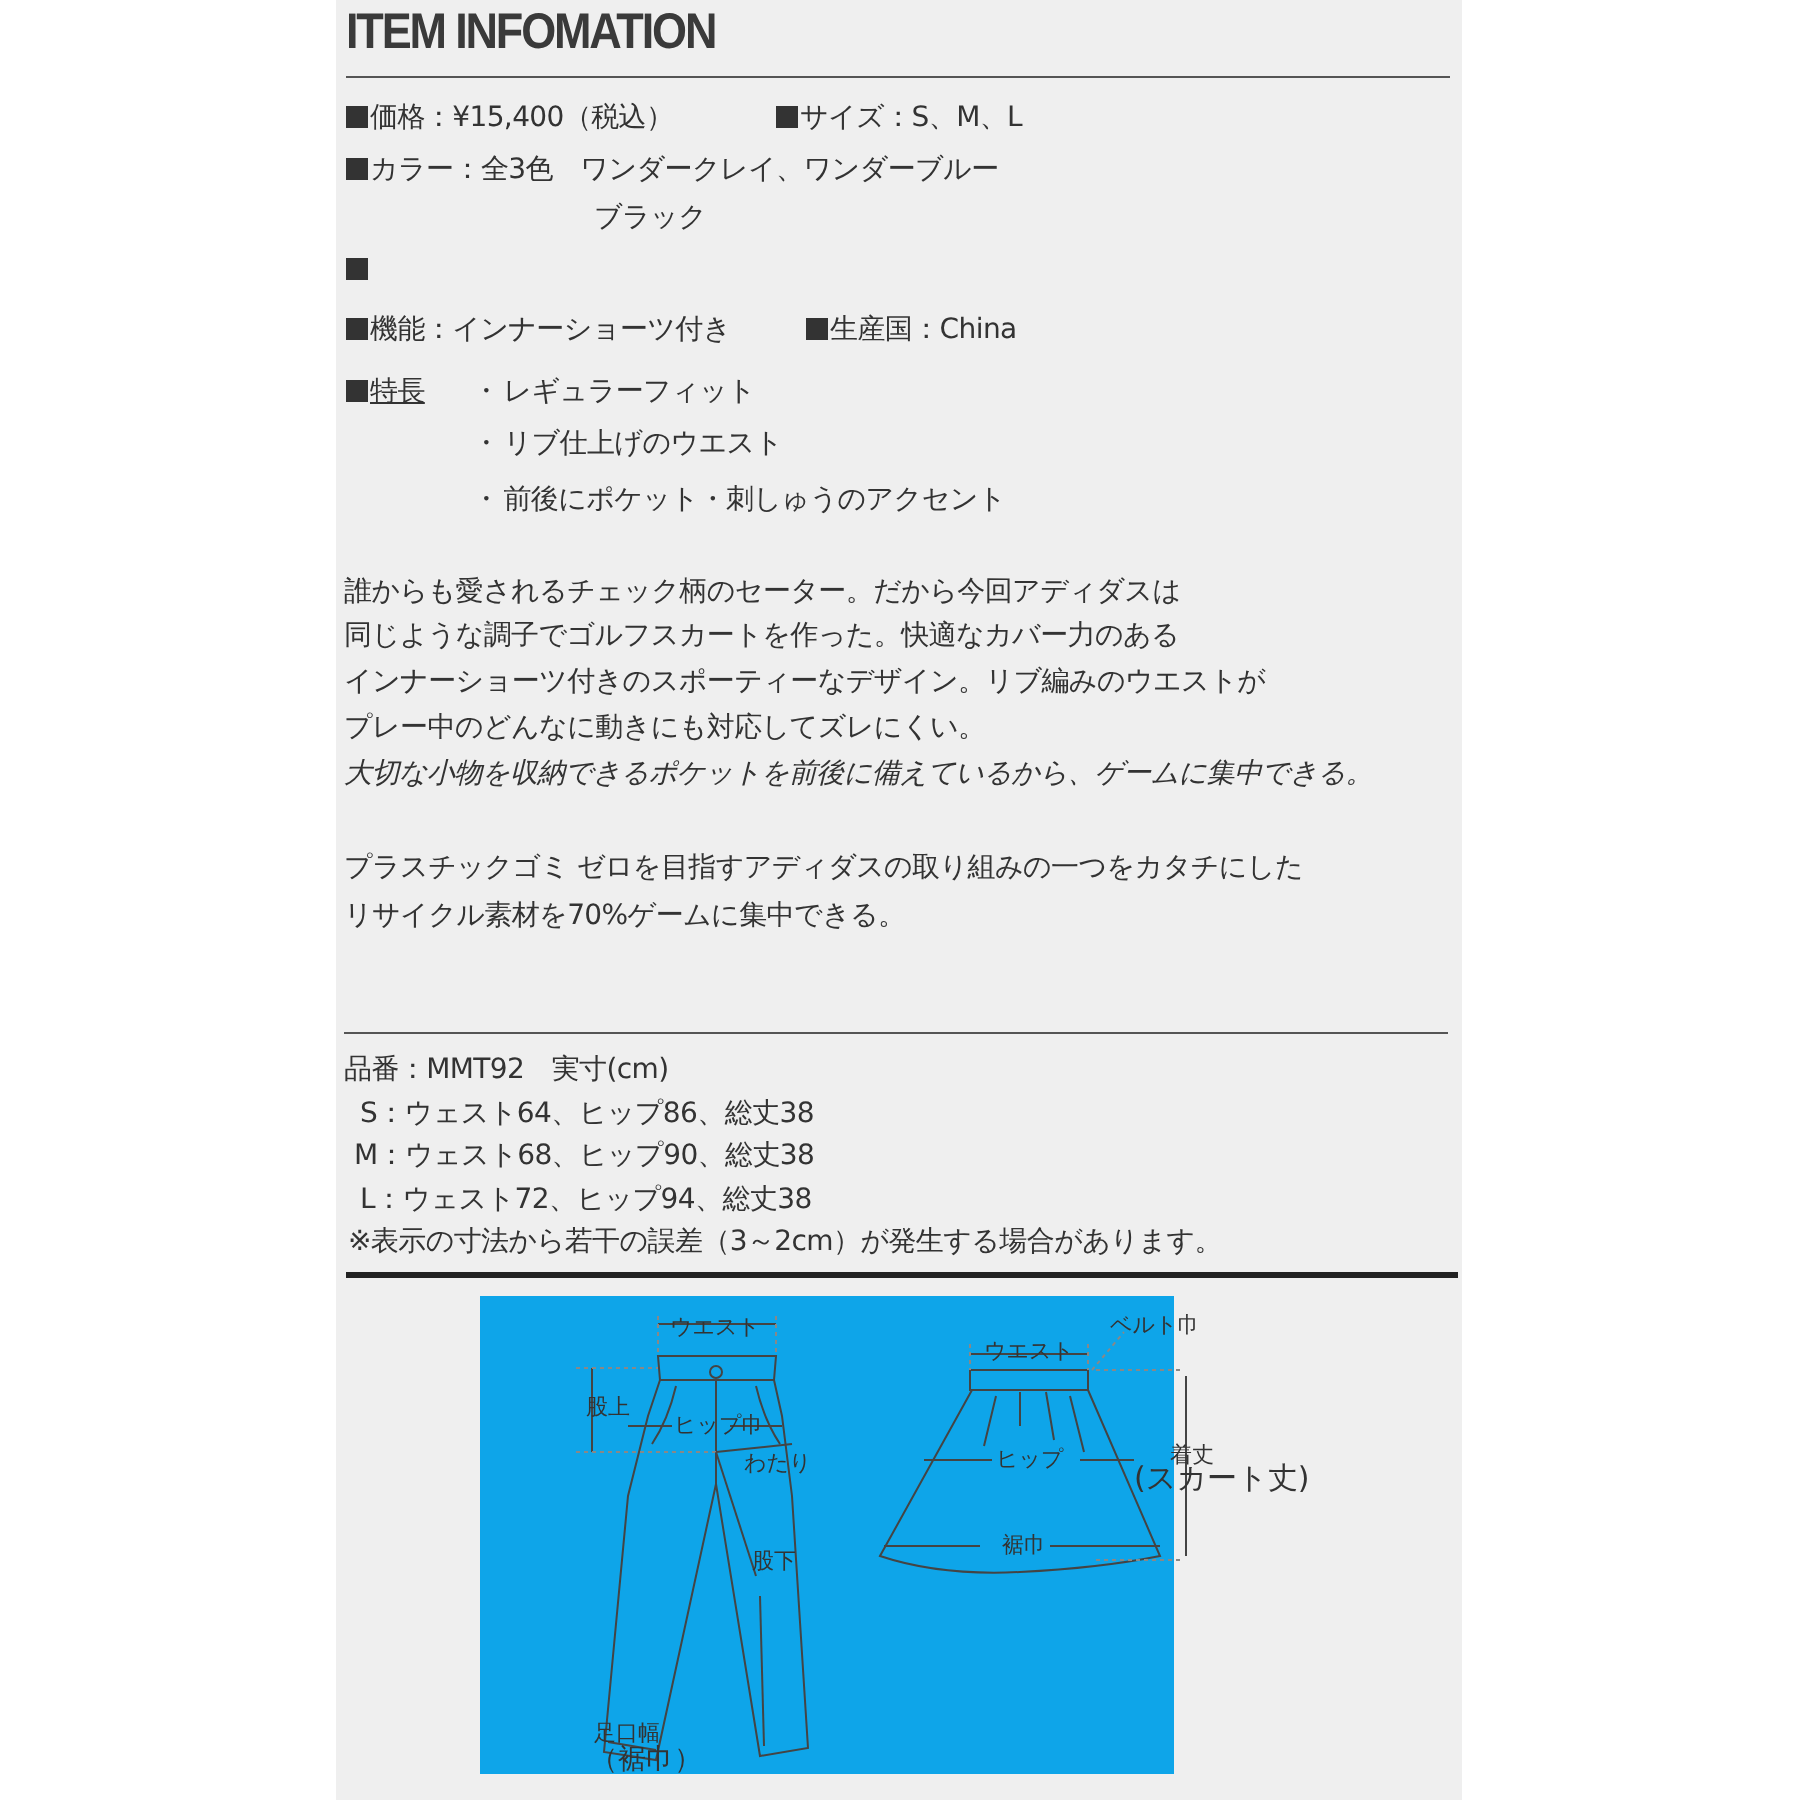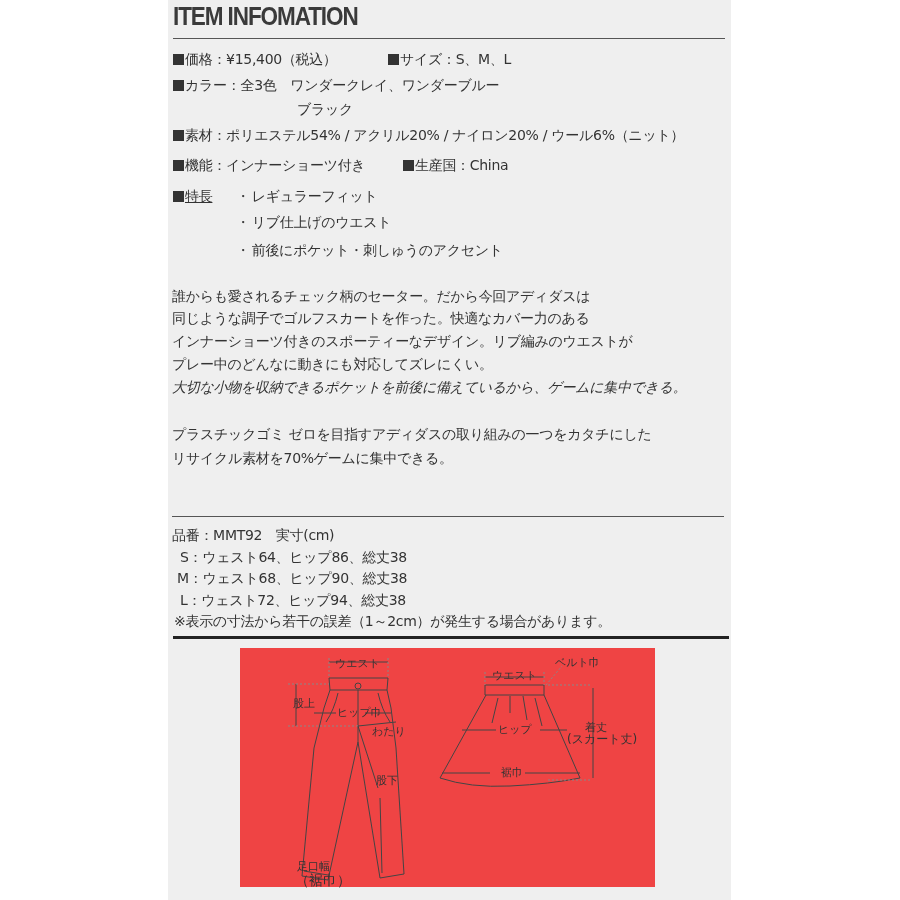--- a/index.html
+++ b/index.html
@@ -16,22 +16,22 @@
     letter-spacing: -1.2px; color: #3a3a3a; transform: scaleX(0.9); transform-origin: left;
   }
   .hr-thin { position: absolute; height: 1px; background: #555555; }
   .hr-thick { position: absolute; height: 3px; background: #222222; }
 
   .line { position: absolute; font-size: 14px; line-height: 18px; white-space: nowrap; color: #333; letter-spacing: -0.3px; }
   .sq { display: inline-block; width: 11px; height: 11px; background: #333333; margin-right: 1px; vertical-align: -1px; }
   .bullet { margin-right: 2px; }
 
   .diagram {
-    position: absolute; left: 240px; top: 648px; width: 415px; height: 239px;
-    background: #ef4444;
+    position: absolute; left: 240px; top: 648px; width: 347px; height: 239px;
+    background: #0ea5e9;
   }
   .diagram svg { position: absolute; left: 0; top: 0; }
   .dlabel { position: absolute; font-size: 11px; line-height: 12px; color: #333; white-space: nowrap; background: transparent; }
 </style>
 </head>
 <body>
 
 <div class="panel"></div>
 
 <div class="title">ITEM INFOMATION</div>
@@ -41,21 +41,21 @@
   <span class="sq"></span><span>価格：¥15,400（税込）</span>
 </div>
 <div class="line" style="left:388px; top:50px;">
   <span class="sq"></span><span>サイズ：S、M、L</span>
 </div>
 <div class="line" style="left:173px; top:76px;">
   <span class="sq"></span><span>カラー：全3色　ワンダークレイ、ワンダーブルー</span>
 </div>
 <div class="line" style="left:297px; top:100px;">ブラック</div>
 <div class="line" style="left:173px; top:126px;">
-  <span class="sq"></span><span>素材：ポリエステル54% / アクリル20% / ナイロン20% / ウール6%（ニット）</span>
+  <span class="sq"></span>
 </div>
 <div class="line" style="left:173px; top:156px;">
   <span class="sq"></span><span>機能：インナーショーツ付き</span>
 </div>
 <div class="line" style="left:403px; top:156px;">
   <span class="sq"></span><span>生産国：China</span>
 </div>
 <div class="line" style="left:173px; top:187px;text-decoration:underline;">
   <span class="sq"></span><span>特長</span>
 </div>
@@ -71,21 +71,21 @@
 
 <div class="line" style="left:172px; top:425px;">プラスチックゴミ ゼロを目指すアディダスの取り組みの一つをカタチにした</div>
 <div class="line" style="left:172px; top:449px;">リサイクル素材を70%ゲームに集中できる。</div>
 
 <div class="hr-thin" style="left:172px; top:516px; width:552px;"></div>
 
 <div class="line" style="left:172px; top:526px;">品番：MMT92　実寸(cm)</div>
 <div class="line" style="left:180px; top:548px;">S：ウェスト64、ヒップ86、総丈38</div>
 <div class="line" style="left:177px; top:569px;">M：ウェスト68、ヒップ90、総丈38</div>
 <div class="line" style="left:180px; top:591px;">L：ウェスト72、ヒップ94、総丈38</div>
-<div class="line" style="left:174px; top:612px;">※表示の寸法から若干の誤差（1～2cm）が発生する場合があります。</div>
+<div class="line" style="left:174px; top:612px;">※表示の寸法から若干の誤差（3～2cm）が発生する場合があります。</div>
 
 <div class="hr-thick" style="left:173px; top:636px; width:556px;"></div>
 
 <div class="diagram">
   <svg width="415" height="239" viewBox="0 0 415 239">
     <g fill="none" stroke="#444" stroke-width="1">
 
       <path d="M89 30 L148 30 L147 42 L90 42 Z"></path>
       <path d="M90 42 L84 60 L74 100 L62 228 L88 232 L118 94 L140 230 L164 226 L156 100 L151 60 L147 42"></path>
       <path d="M118 42 L118 94"></path>
@@ -120,15 +120,15 @@
   <div class="dlabel" style="left:97px; top:59px;">ヒップ巾</div>
   <div class="dlabel" style="left:132px; top:78px;">わたり</div>
   <div class="dlabel" style="left:136px; top:127px;text-align:right;">股下</div>
   <div class="dlabel" style="left:57px; top:213px;">足口幅</div>
   <div class="dlabel" style="left:55px; top:226px; font-size:14px;">（裾巾）</div>
 
   <div class="dlabel" style="left:315px; top:9px;">ベルト巾</div>
   <div class="dlabel" style="left:252px; top:22px;">ウエスト</div>
   <div class="dlabel" style="left:258px; top:76px;">ヒップ</div>
   <div class="dlabel" style="left:345px; top:74px;">着丈</div>
-  <div class="dlabel" style="left:327px; top:85px; font-size:12px;">(スカート丈)</div>
+  <div class="dlabel" style="left:327px; top:85px; font-size:15px;">(スカート丈)</div>
   <div class="dlabel" style="left:261px; top:119px;">裾巾</div>
 </div>
 
 </body></html>

